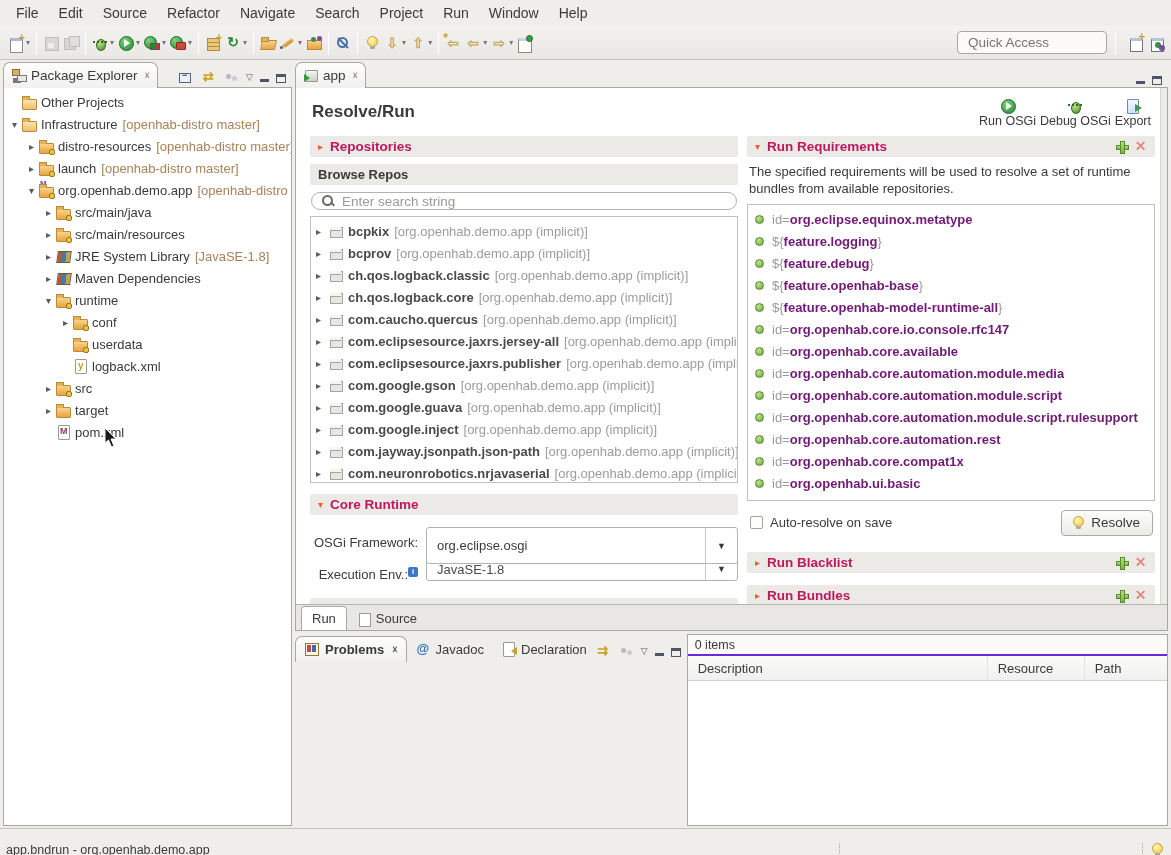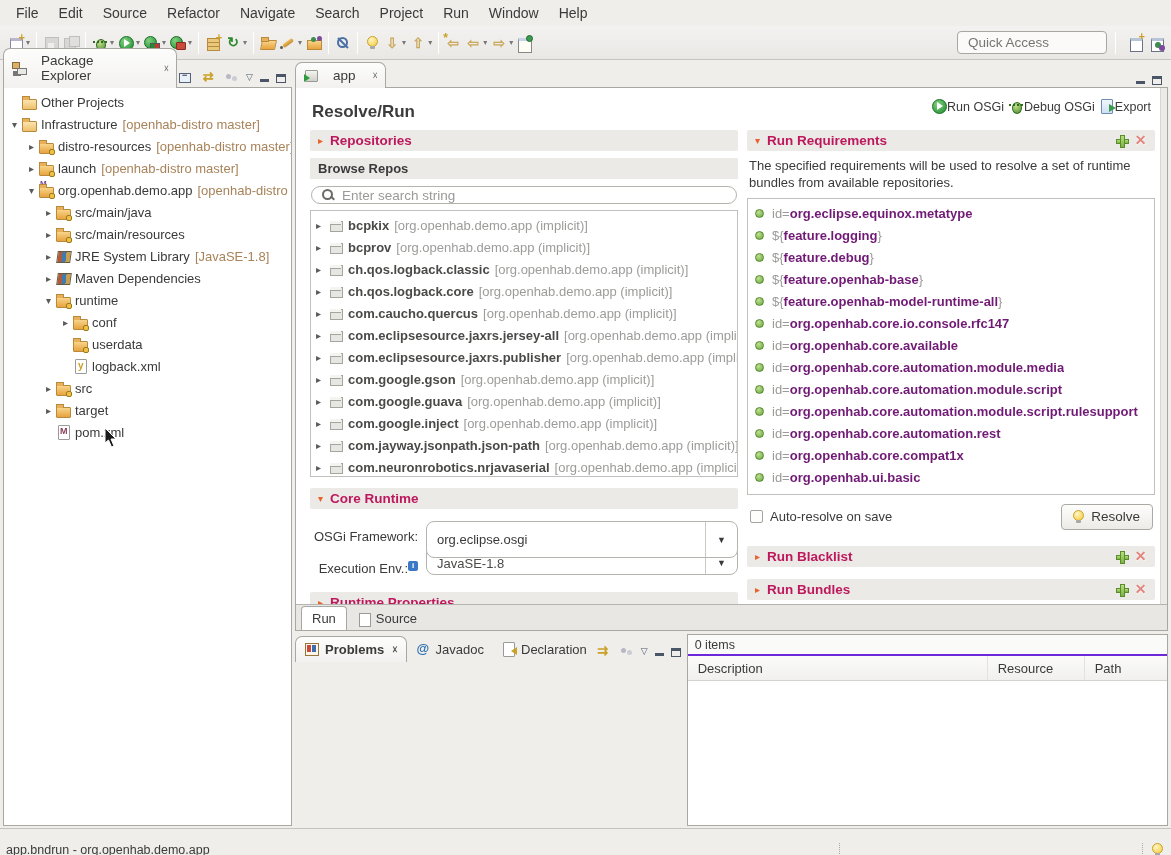--- a/index.html
+++ b/index.html
@@ -94,59 +94,59 @@
   .ic-filter{color:#c9a227;font-weight:bold;font-size:13px;line-height:16px;text-align:center}
   .chev{color:#4a5568;font-size:9px;line-height:16px}
   .win-min{width:9px;height:3px;background:#4a5568;margin-top:7px}
   .win-max{width:10px;height:9px;border:1px solid #4a5568;border-top:3px solid #4a5568;margin-top:3px}
   .tab-close{font-size:10px;color:#555;margin-left:3px}
 
   
   .main{display:flex;height:768px}
   .left-panel{width:293px;flex:none;display:flex;flex-direction:column;padding:2px 1px 2px 3px}
   .view-header{height:26px;display:flex;align-items:flex-end}
-  .view-tab{display:flex;align-items:center;gap:14px;padding:4px 7px 5px;background:linear-gradient(#fdfdfc,#f2f1ef);border:1px solid #a9a7a2;border-bottom:none;border-radius:7px 7px 0 0;font-size:13.5px;position:relative;z-index:2}
+  .view-tab{display:flex;align-items:center;gap:4px;padding:4px 7px 5px;background:linear-gradient(#fdfdfc,#f2f1ef);border:1px solid #a9a7a2;border-bottom:none;border-radius:7px 7px 0 0;font-size:13.5px;position:relative;z-index:2}
   .view-actions{margin-left:auto;display:flex;align-items:center;gap:7px;padding:0 6px 3px 0}
   .view-body{flex:1;background:#fff;border:1px solid #a9a7a2;overflow:hidden;position:relative;margin-top:-1px}
   .tree{padding-top:3px}
   .tree-row{height:22px;display:flex;align-items:center;white-space:nowrap;overflow:hidden}
   .tree-row .twisty{width:13px;font-size:10px;color:#5a5a5a;text-align:center;flex:none}
   .tree-row .lbl{margin-left:4px}
   .tree-row.selected{background:#e2662f;color:#fff}
   .dec{color:#a8835a;margin-left:5px}
   .cursor{position:absolute;z-index:5}
 
   .right-area{flex:1;display:flex;flex-direction:column;padding:2px 3px 2px 2px;min-width:0}
   .editor-header{height:26px;display:flex;align-items:flex-end}
   .editor-body{flex:1;border:1px solid #a9a7a2;background:#fff;display:flex;flex-direction:column;overflow:hidden;position:relative;margin-top:-1px}
   .vtrack{position:absolute;right:0;top:0;bottom:26px;width:7px;background:#edebe8;border-left:1px solid #d8d6d2}
   .form-header{padding:10px 14px 2px 16px;display:flex;align-items:flex-start}
   .form-title{font-size:17px;font-weight:bold;color:#3c3c3c;padding-top:4px}
   .form-actions{margin-left:auto;display:flex}
-  .action{display:flex;flex-direction:row;align-items:flex-end;font-size:12.5px;color:#3a3a3a;padding:0 2px}
+  .action{display:flex;flex-direction:column;align-items:center;font-size:12.5px;color:#3a3a3a;padding:0 2px}
   .form-body{flex:1;display:flex;gap:9px;padding:6px 12px 0 14px;overflow:hidden}
   .col{display:flex;flex-direction:column;min-width:0}
   .col-left{width:428px;flex:none}
   .col-right{flex:1}
   .sec-bar{height:21px;background:#ebeae7;display:flex;align-items:center;gap:7px;padding:0 8px;border-radius:2px;flex:none}
   .sec-tw{font-size:10px;color:#e8622c}
   .sec-title{color:#be185d;font-weight:bold;font-size:13.5px}
   .sec-actions{margin-left:auto;display:flex;gap:6px;align-items:center}
   .sub-bar{height:21px;background:#ebeae7;display:flex;align-items:center;padding:0 8px;margin-top:7px;font-weight:bold;color:#3a3a3a;flex:none}
   .search-box{height:27px;border:1px solid #b5b3ae;border-radius:14px;display:flex;align-items:center;gap:6px;padding:0 4px 0 8px;margin:7px 1px 6px}
   .search-box input{border:none;outline:none;flex:1;font:13.5px "Liberation Sans",sans-serif;color:#3a3a3a;background:transparent}
   .search-box input::placeholder{color:#9a9a98}
   .repo-list{border:1px solid #c2c0bc;height:267px;overflow:hidden;padding-top:3px;flex:none}
   .repo-row{height:22px;display:flex;align-items:center;padding-left:5px;white-space:nowrap;overflow:hidden}
   .repo-row .twisty{width:12px;font-size:10px;color:#5a5a5a;flex:none}
   .repo-name{font-weight:bold;color:#4a4a48;margin-left:4px}
   .fields{margin-top:12px}
   .fld-row{display:flex;align-items:flex-start}
   .fld-label{width:116px;text-align:right;padding:8px 8px 0 0;flex:none;white-space:nowrap}
-  .combo{flex:1;border:1px solid #b5b3ae;border-radius:8px;background:#fff;display:flex;align-items:center;position:relative}
+  .combo{flex:1;border:1px solid #b5b3ae;border-radius:3px;background:#fff;display:flex;align-items:center;position:relative}
   .combo .val{padding-left:10px;flex:1;overflow:hidden;white-space:nowrap}
   .combo .arrow{width:32px;align-self:stretch;display:flex;align-items:center;justify-content:center;border-left:1px solid #ccc9c4;color:#3a3a3a;font-size:9px}
   .combo1{height:37px;z-index:2}
   .row2{margin-top:-13px}
   .row2 .fld-label{padding-top:16px}
   .combo2{height:30px;z-index:1;align-items:flex-end}
   .combo2 .val{padding-bottom:3px;color:#4a4a48}
   .combo2 .arrow{align-items:flex-end;padding-bottom:6px}
   .rt-bar{margin-top:16px}
   .desc{margin:7px 2px 6px;line-height:1.3;color:#3a3a3a;flex:none}

